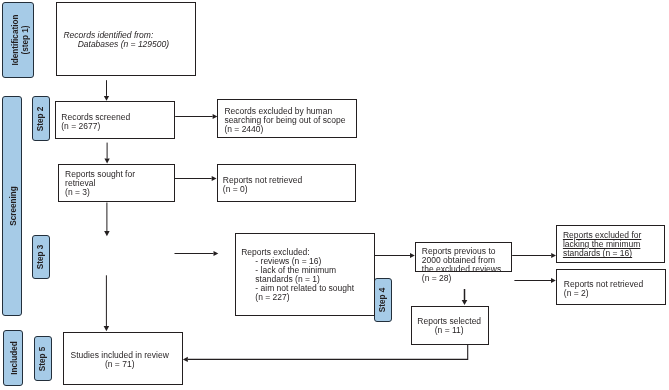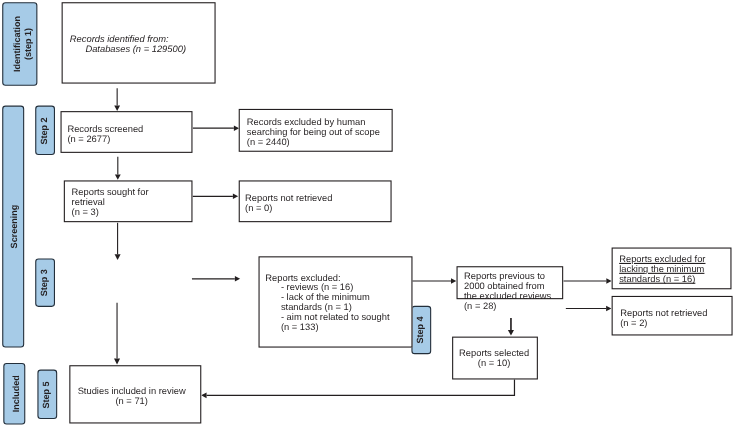--- a/index.html
+++ b/index.html
@@ -130,21 +130,21 @@
       <span class="ln">(n = 0)</span>
     </div>
   </div>
   <div class="box" style="left: 218.3px; top: 232.5px; width: 140.1px; height: 83.9px; margin-left: 17px;">
     <div class="txt" style="left: 4.9px; top: 14px;">
       <span class="ln">Reports excluded:</span>
       <span class="ln">      - reviews (n = 16)</span>
       <span class="ln">      - lack of the minimum</span>
       <span class="ln">      standards (n = 1)</span>
       <span class="ln">      - aim not related to sought</span>
-      <span class="ln">      (n = 133)</span>
+      <span class="ln">      (n = 227)</span>
     </div>
   </div>
   <div class="box" style="left: 414.8px; top: 241.5px; width: 97.4px; height: 30px;">
     <div class="txt" style="left: 6px; top: 4.2px;">
       <span class="ln">Reports previous to</span>
       <span class="ln">2000 obtained from</span>
       <span class="ln">the excluded reviews</span>
       <span class="ln">(n = 28)</span>
     </div>
   </div>
@@ -157,21 +157,21 @@
   </div>
   <div class="box" style="left: 555.8px; top: 268.6px; width: 110.3px; height: 36.6px;">
     <div class="txt" style="left: 7px; top: 10.4px;">
       <span class="ln">Reports not retrieved</span>
       <span class="ln">(n = 2)</span>
     </div>
   </div>
   <div class="box" style="left: 410.5px; top: 305.7px; width: 78.9px; height: 38.9px;">
     <div class="txt" style="left: 5.8px; top: 10.6px; text-align: center;">
       <span class="ln">Reports selected</span>
-      <span class="ln">(n = 10)</span>
+      <span class="ln">(n = 11)</span>
     </div>
   </div>
   <div class="box" style="left: 63.4px; top: 331.6px; width: 119.5px; height: 53.7px; text-align: center;">
     <div class="txt" style="left: 6.2px; top: 18.4px;">
       <span class="ln">Studies included in review</span>
       <span class="ln">(n = 71)</span>
     </div>
   </div>
 
 </div>

